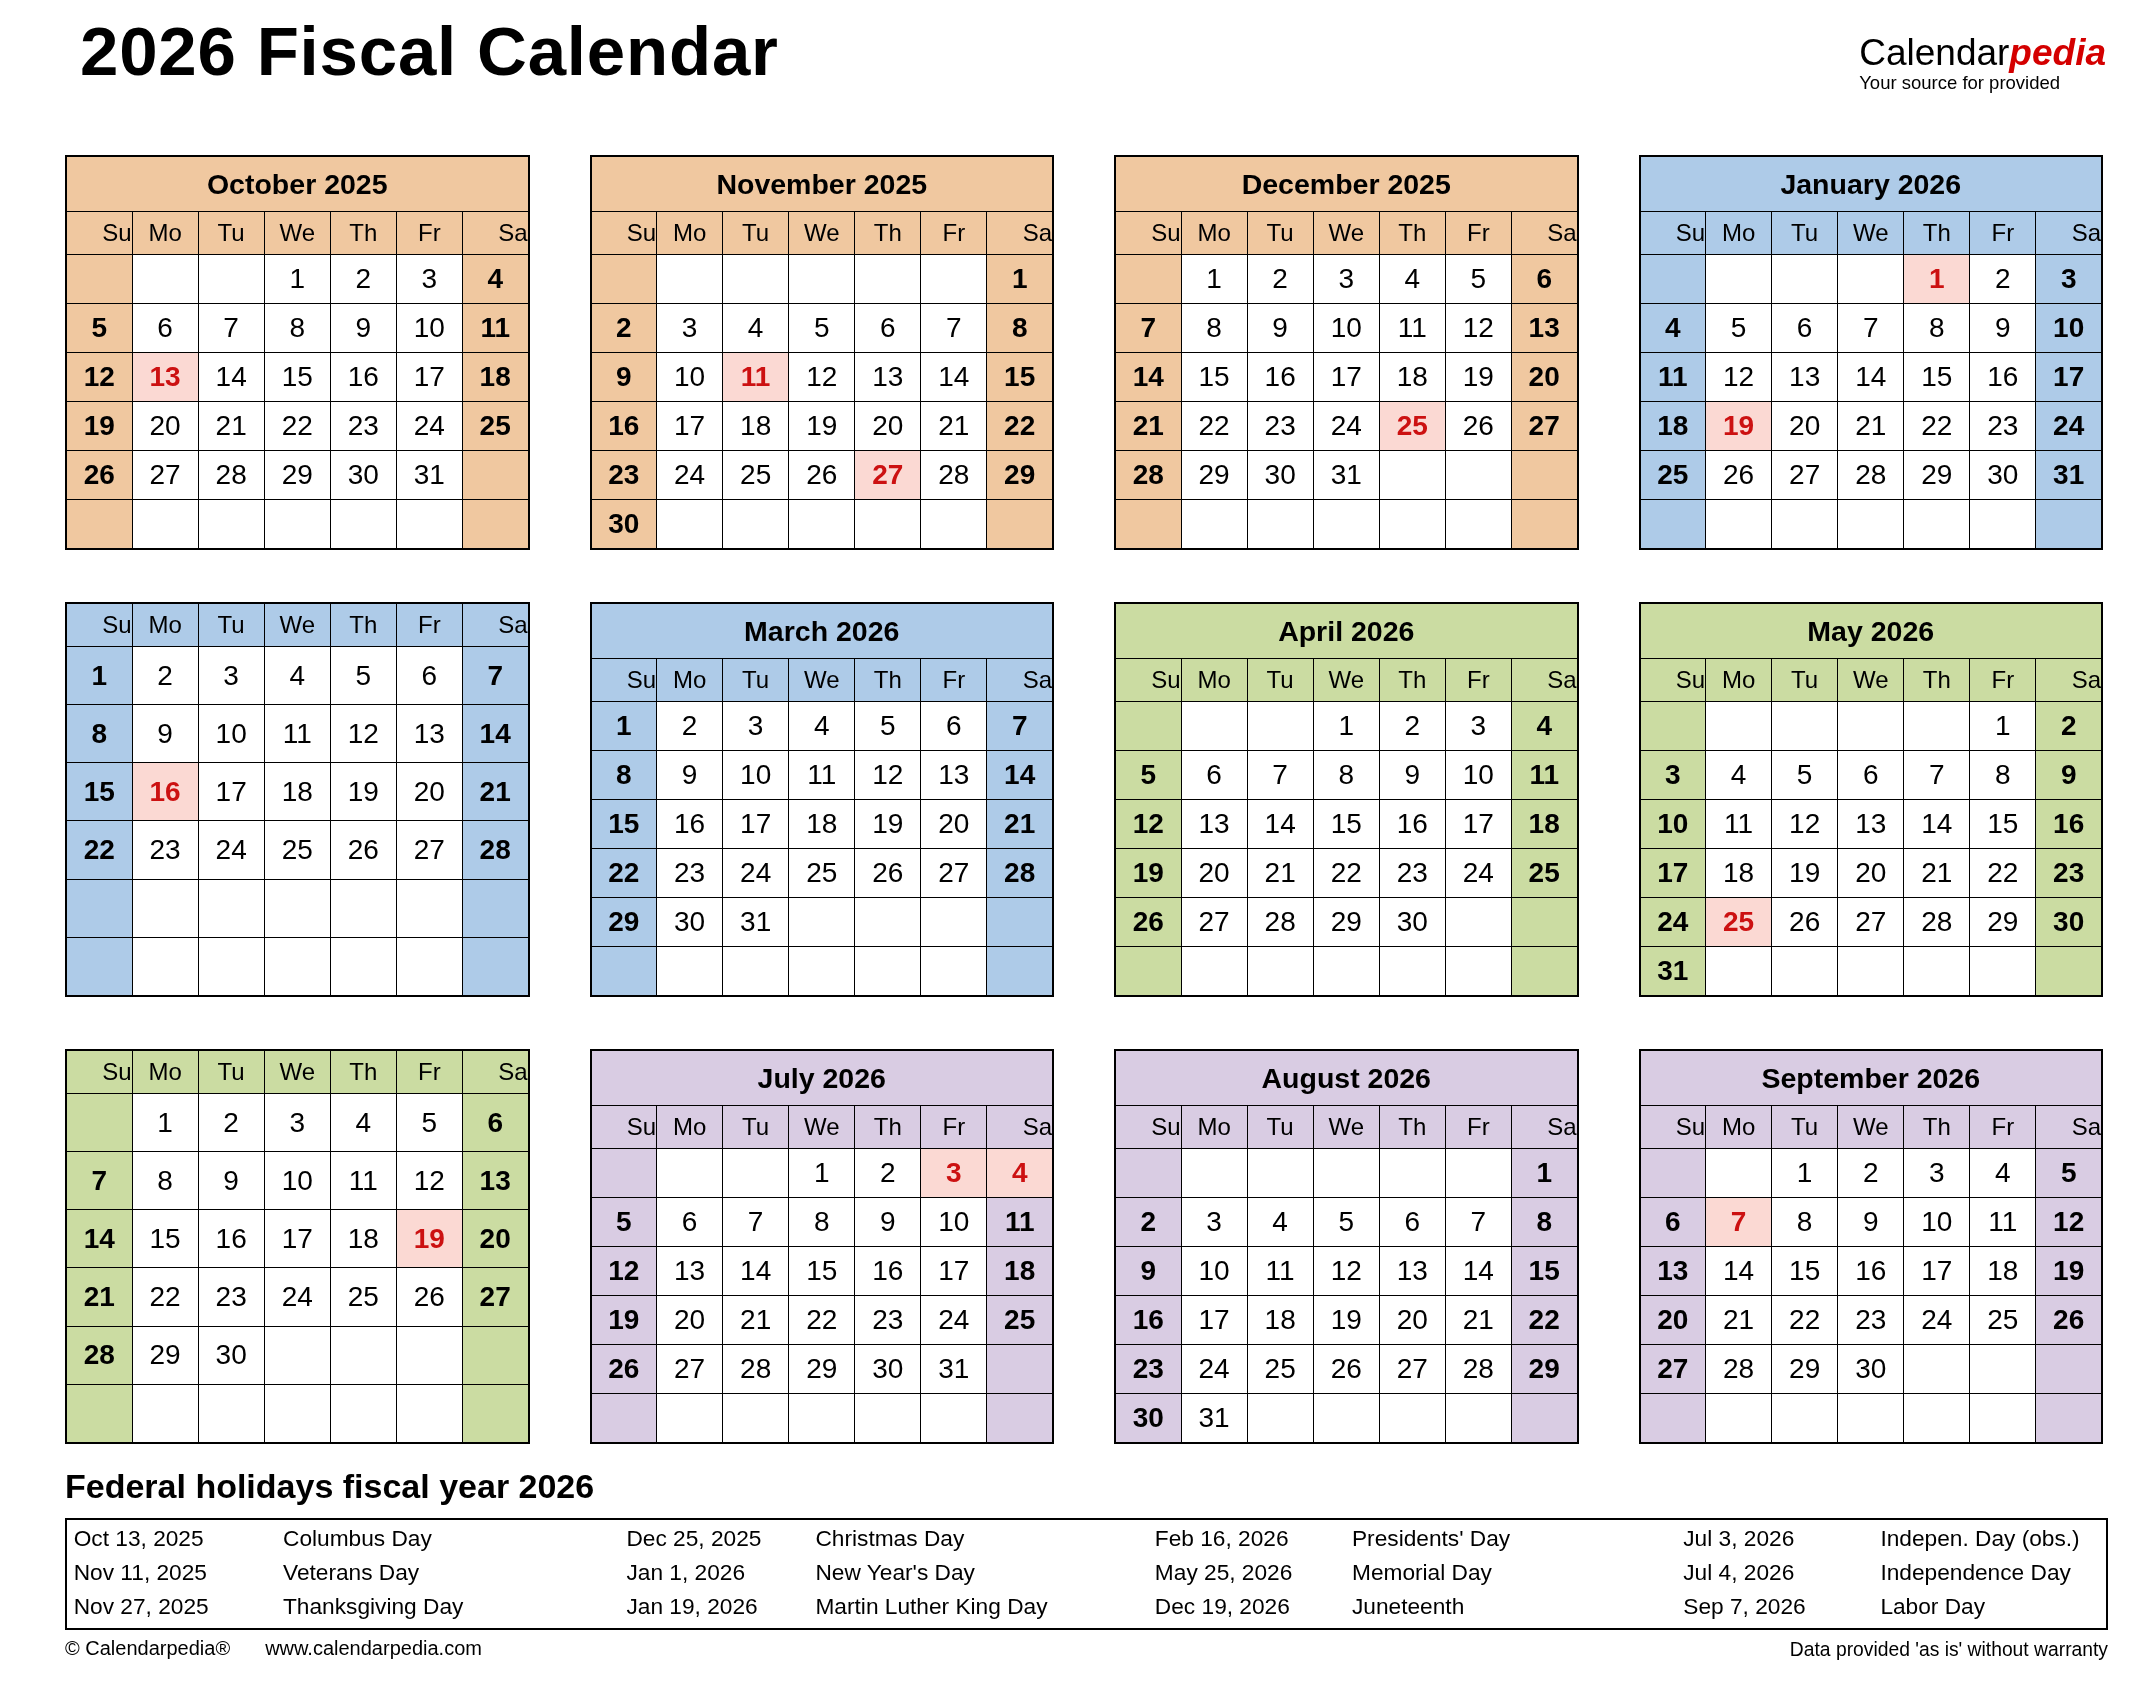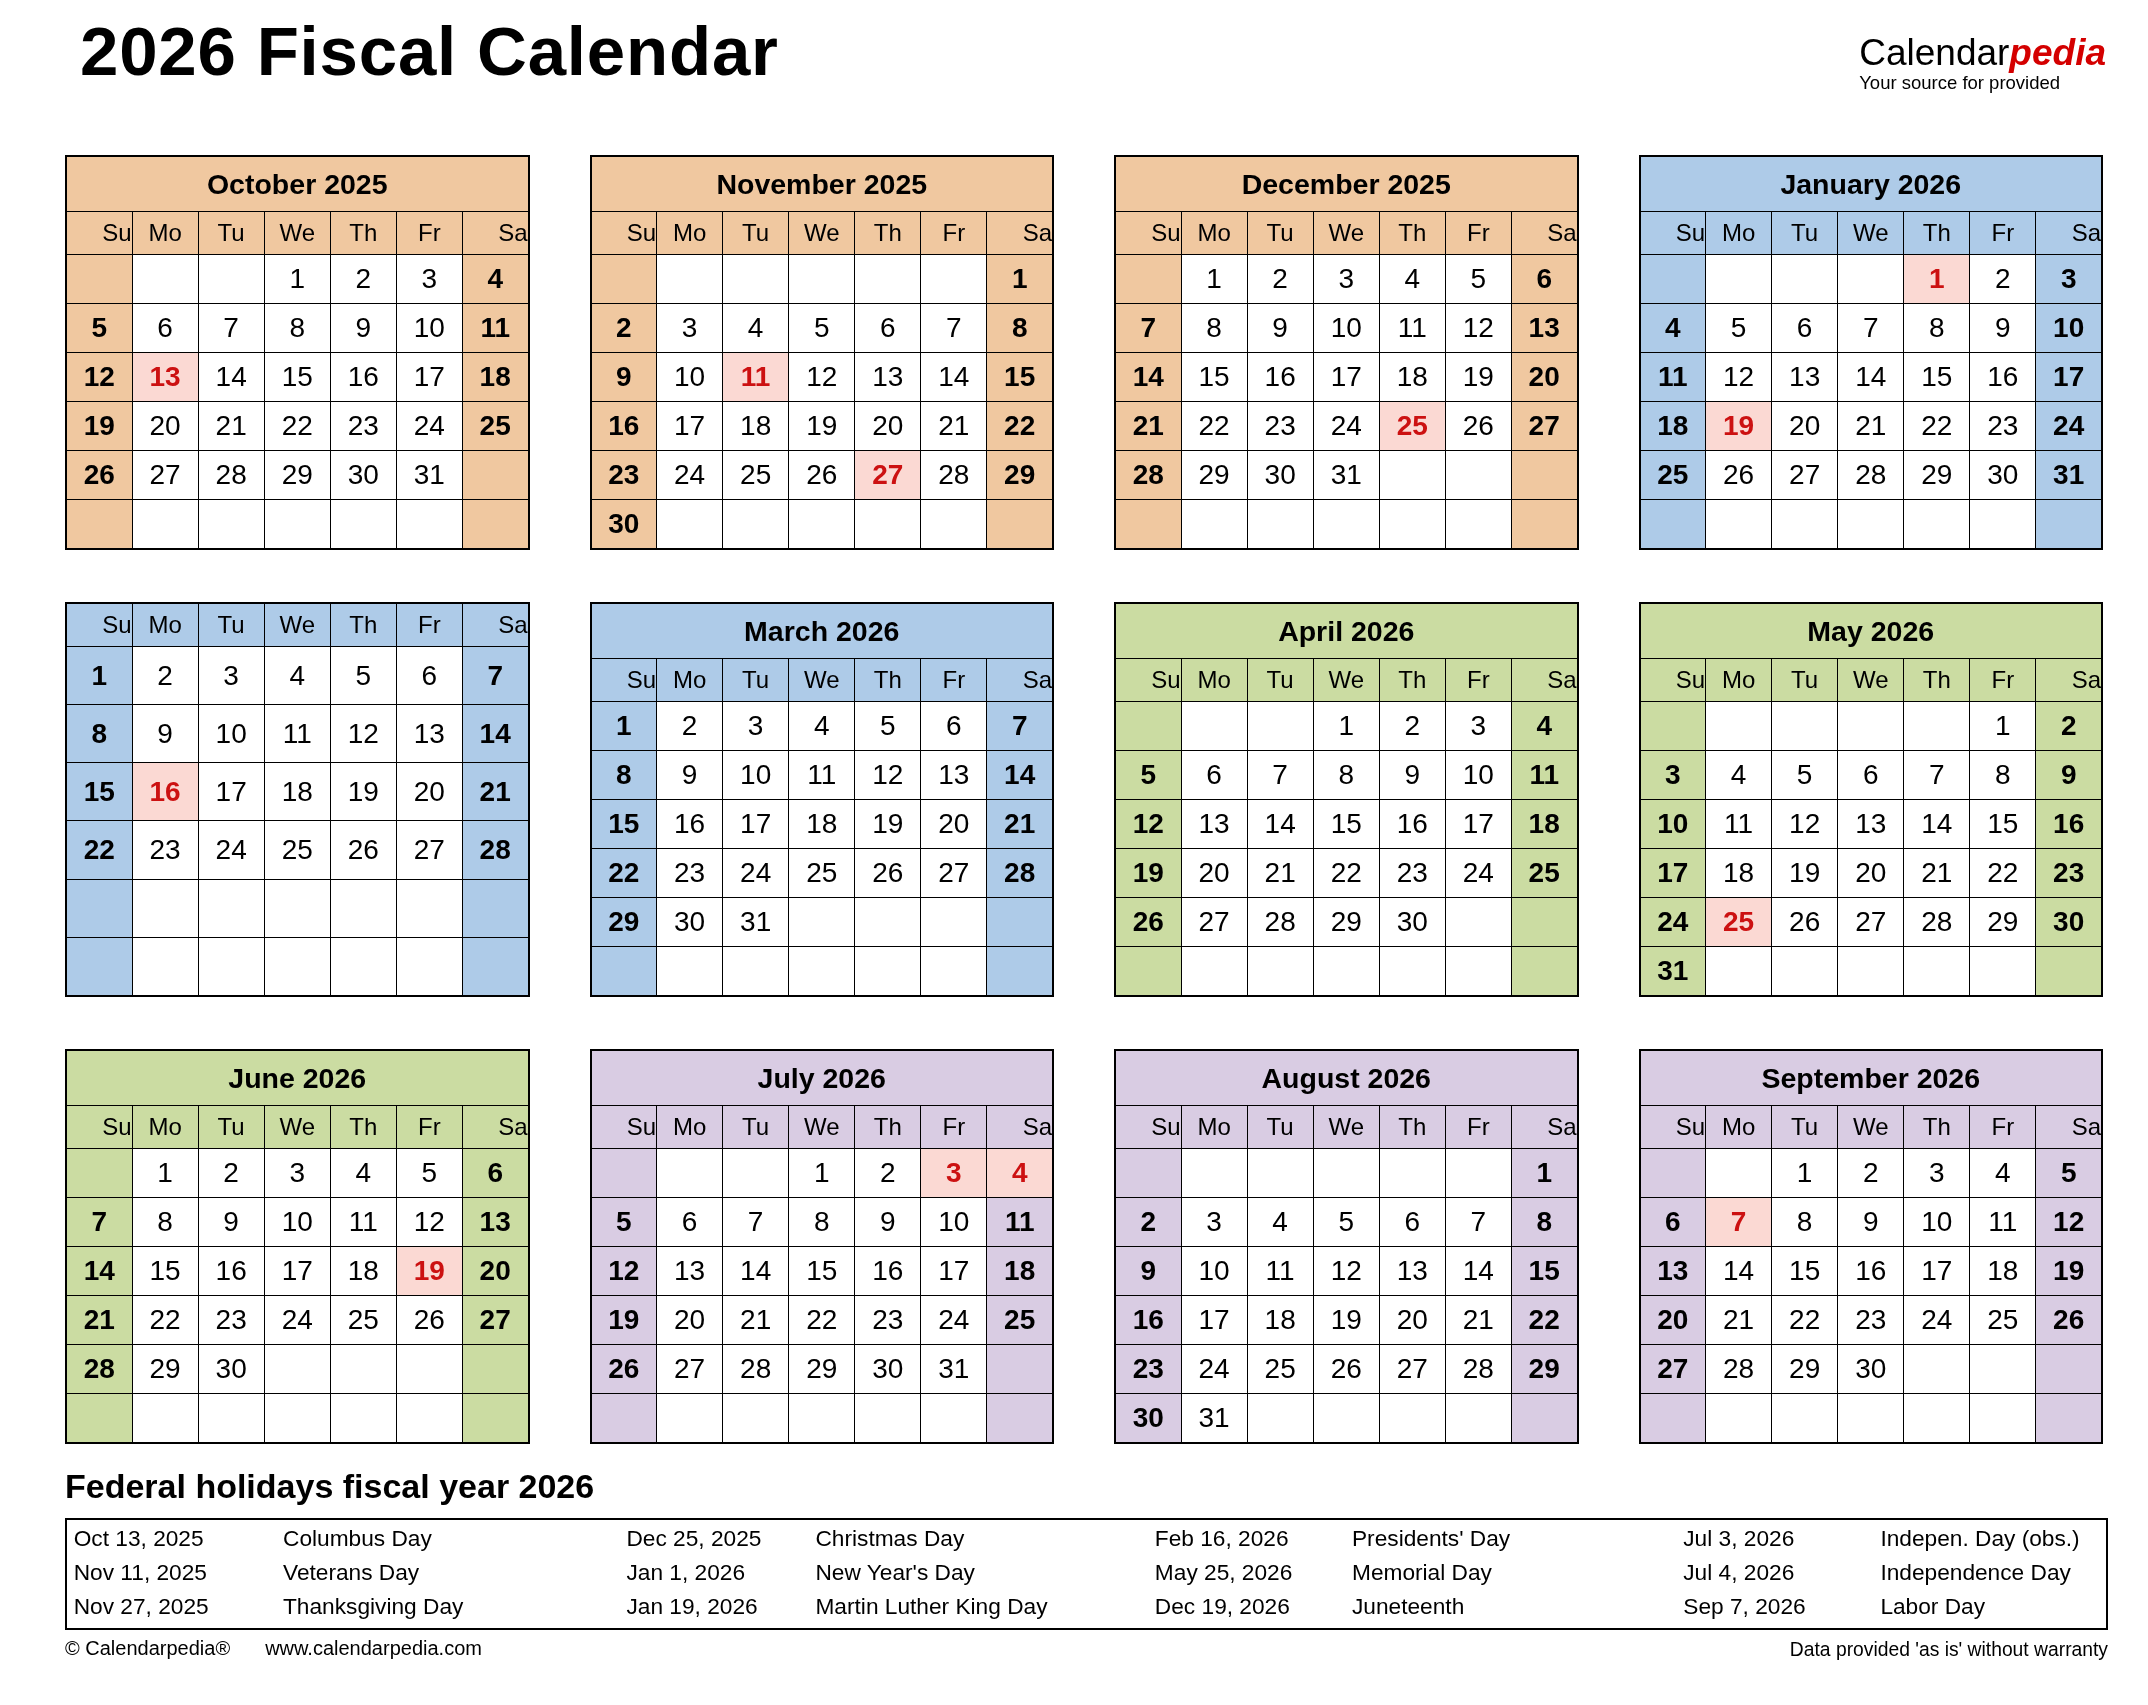--- a/index.html
+++ b/index.html
@@ -645,23 +645,20 @@
           <td class="wd"></td>
           <td class="wd"></td>
           <td class="wd"></td>
           <td class="we"></td>
         </tr>
       </tbody>
   </table>
 
   <table class="month" style="--theme: #CBDCA2;">
     <thead>
-      <tr>
-        <th class="title" colspan="7">June 2026</th>
-      </tr>
       <tr>
           <th class="dow we">Su</th>
           <th class="dow">Mo</th>
           <th class="dow">Tu</th>
           <th class="dow">We</th>
           <th class="dow">Th</th>
           <th class="dow">Fr</th>
           <th class="dow we">Sa</th>
         </tr>
     </thead>

